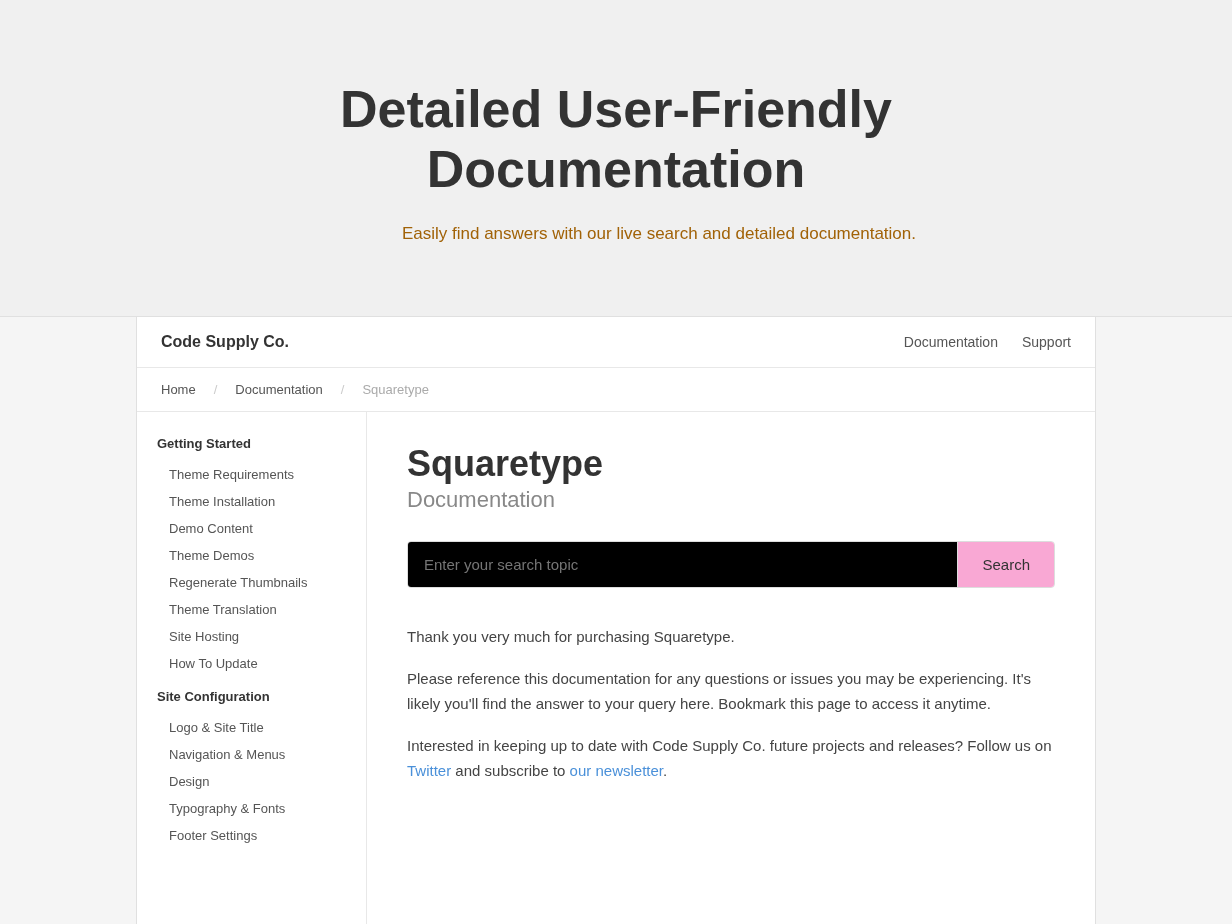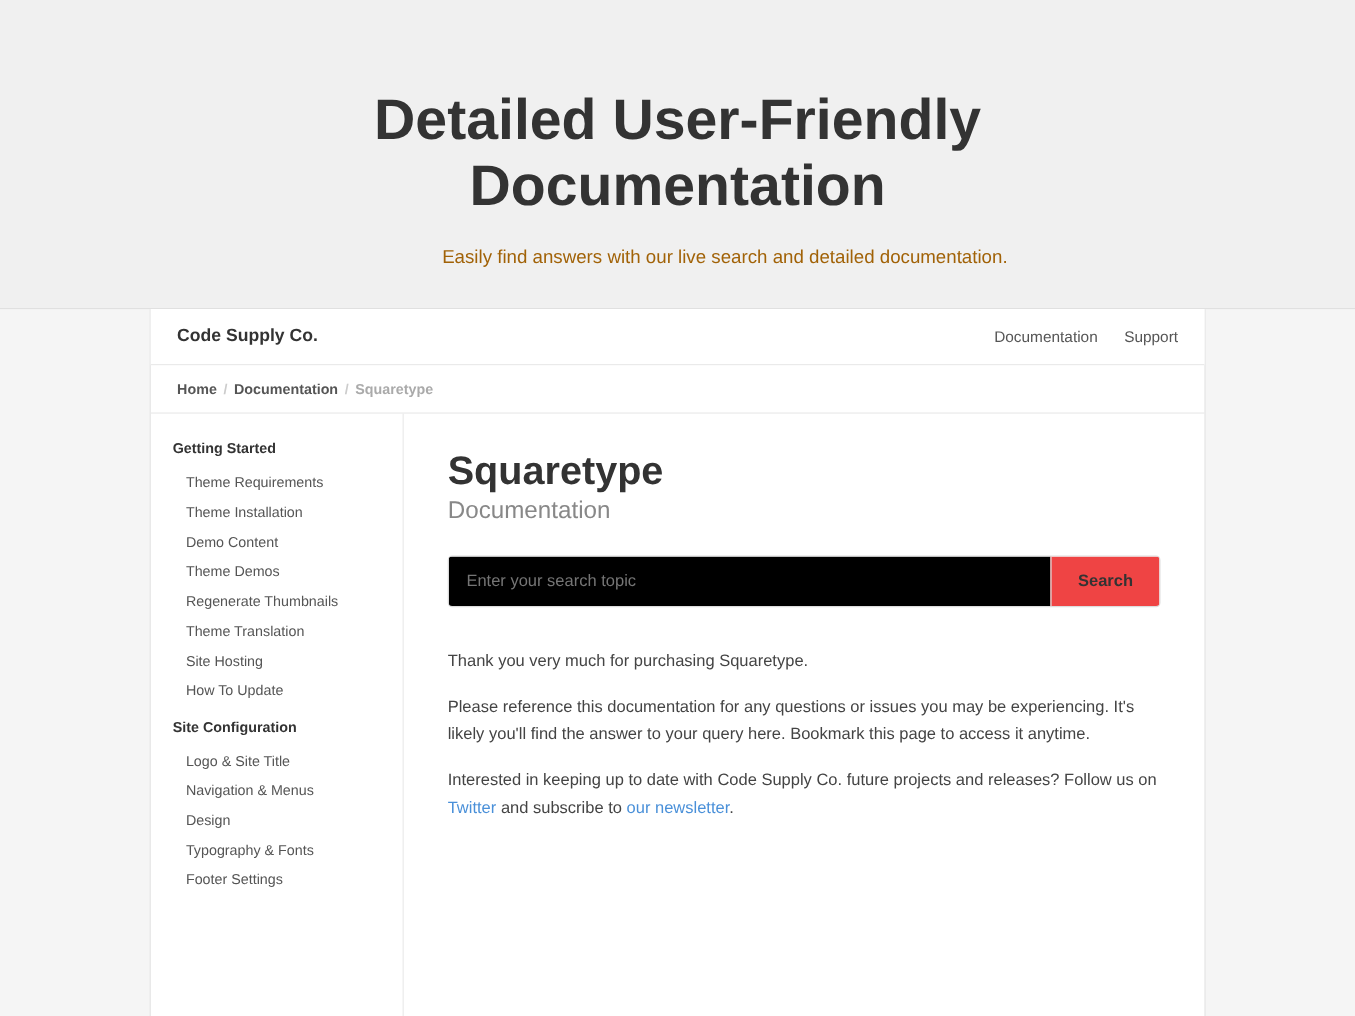--- a/index.html
+++ b/index.html
@@ -2,21 +2,21 @@
 <html><head>
   <meta charset="utf-8">
   <style>
     * { box-sizing: border-box; margin: 0; padding: 0; }
     body { font-family: -apple-system, BlinkMacSystemFont, 'Segoe UI', sans-serif; background: #f5f5f5; color: #333; }
 
     
     .hero {
       background: #f0f0f0;
       text-align: center;
-      padding: 80px 20px 36px;
+      padding: 80px 20px 72px;
       border-bottom: 1px solid #e0e0e0;
     }
     .hero h1 {
       font-size: 52px;
       font-weight: 800;
       color: #333;
       line-height: 1.15;
       max-width: 700px;
       margin: 0 auto 24px;
     }
@@ -61,23 +61,22 @@
       font-size: 14px;
     }
 
     
     .breadcrumb {
       padding: 14px 24px;
       border-bottom: 1px solid #e8e8e8;
       font-size: 13px;
       color: #888;
       display: flex;
-      gap: 6px;
+      gap: 18px;
       align-items: center;
-      font-weight: bold;
     }
     .breadcrumb a { text-decoration: none; color: #555; }
     .breadcrumb .sep { color: #ccc; }
     .breadcrumb .current { color: #aaa; }
 
     
     .content-area {
       display: flex;
       min-height: 600px;
     }
@@ -136,26 +135,26 @@
     .search-input {
       flex: 1;
       padding: 14px 16px;
       font-size: 15px;
       border: none;
       outline: none;
       color: #888;
       background: #000000;
     }
     .search-button {
-      background: #ef4444;
+      background: #f9a8d4;
       border: none;
       border-left: 1px solid #ddd;
       padding: 14px 24px;
       font-size: 15px;
-      font-weight: 700;
+      font-weight: 400;
       color: #333;
       cursor: pointer;
     }
 
     
     .body-text p {
       font-size: 15px;
       color: #444;
       line-height: 1.7;
       margin-bottom: 16px;

